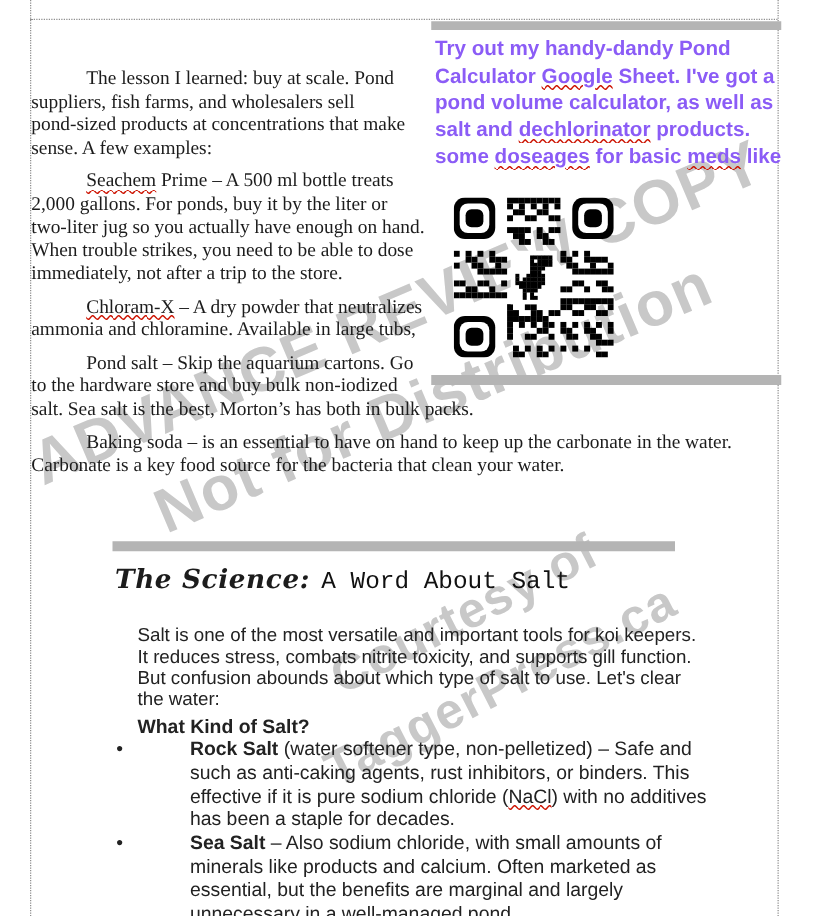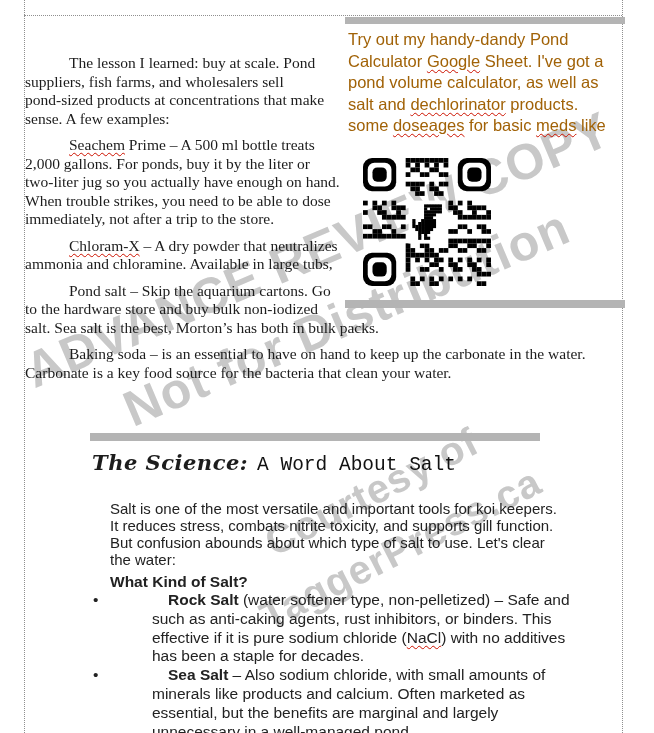--- a/index.html
+++ b/index.html
@@ -4,21 +4,21 @@
 <style>
   :root{
     --bar:#b4b4b4; --wm:#c8c8c8; --sq:#cc1100; --ink:#1c1c1c;
   }
   html,body{margin:0;padding:0;}
   body{
     width:654px;height:733px;position:relative;overflow:hidden;background:#ffffff;
     font-family:"Liberation Serif",serif;color:var(--ink);
   }
   .line{white-space:nowrap;}
-  .b{font-weight:bold;margin-left:16px;}
+  .b{font-weight:bold;}
   .sq{
     text-decoration-line:underline;
     text-decoration-style:wavy;
     text-decoration-color:var(--sq);
     text-decoration-thickness:1px;
     text-underline-offset:2px;
   }
   
   .boundary-v{position:absolute;top:0;bottom:0;width:0;border-left:1px dotted #8f8f8f;z-index:2;}
   #boundary-left{left:24px;}
@@ -40,21 +40,21 @@
   
   .left-col{
     position:absolute;left:25px;top:54px;width:318px;z-index:4;
     font-size:15.5px;line-height:18.5px;
   }
   .left-col .para{margin:0 0 8px 0;}
   .left-col .para .line:first-child{padding-left:44px;}
   
   .callout{
     position:absolute;left:348px;top:29px;width:280px;z-index:4;
-    font-family:"Liberation Sans",sans-serif;font-size:16.5px;line-height:21.5px;color:#a16207;
+    font-family:"Liberation Sans",sans-serif;font-size:16.5px;line-height:21.5px;color:#8b5cf6;font-weight:bold;
   }
   
   .qr{position:absolute;left:363px;top:158px;width:128px;height:128px;z-index:4;}
   .qr svg{display:block;width:128px;height:128px;}
   
   .science-heading{position:absolute;left:92px;top:450px;z-index:4;white-space:nowrap;}
   .science-heading .script{
     font-family:"DejaVu Serif",serif;font-style:italic;font-weight:bold;font-size:21px;
     letter-spacing:0.5px;
   }

